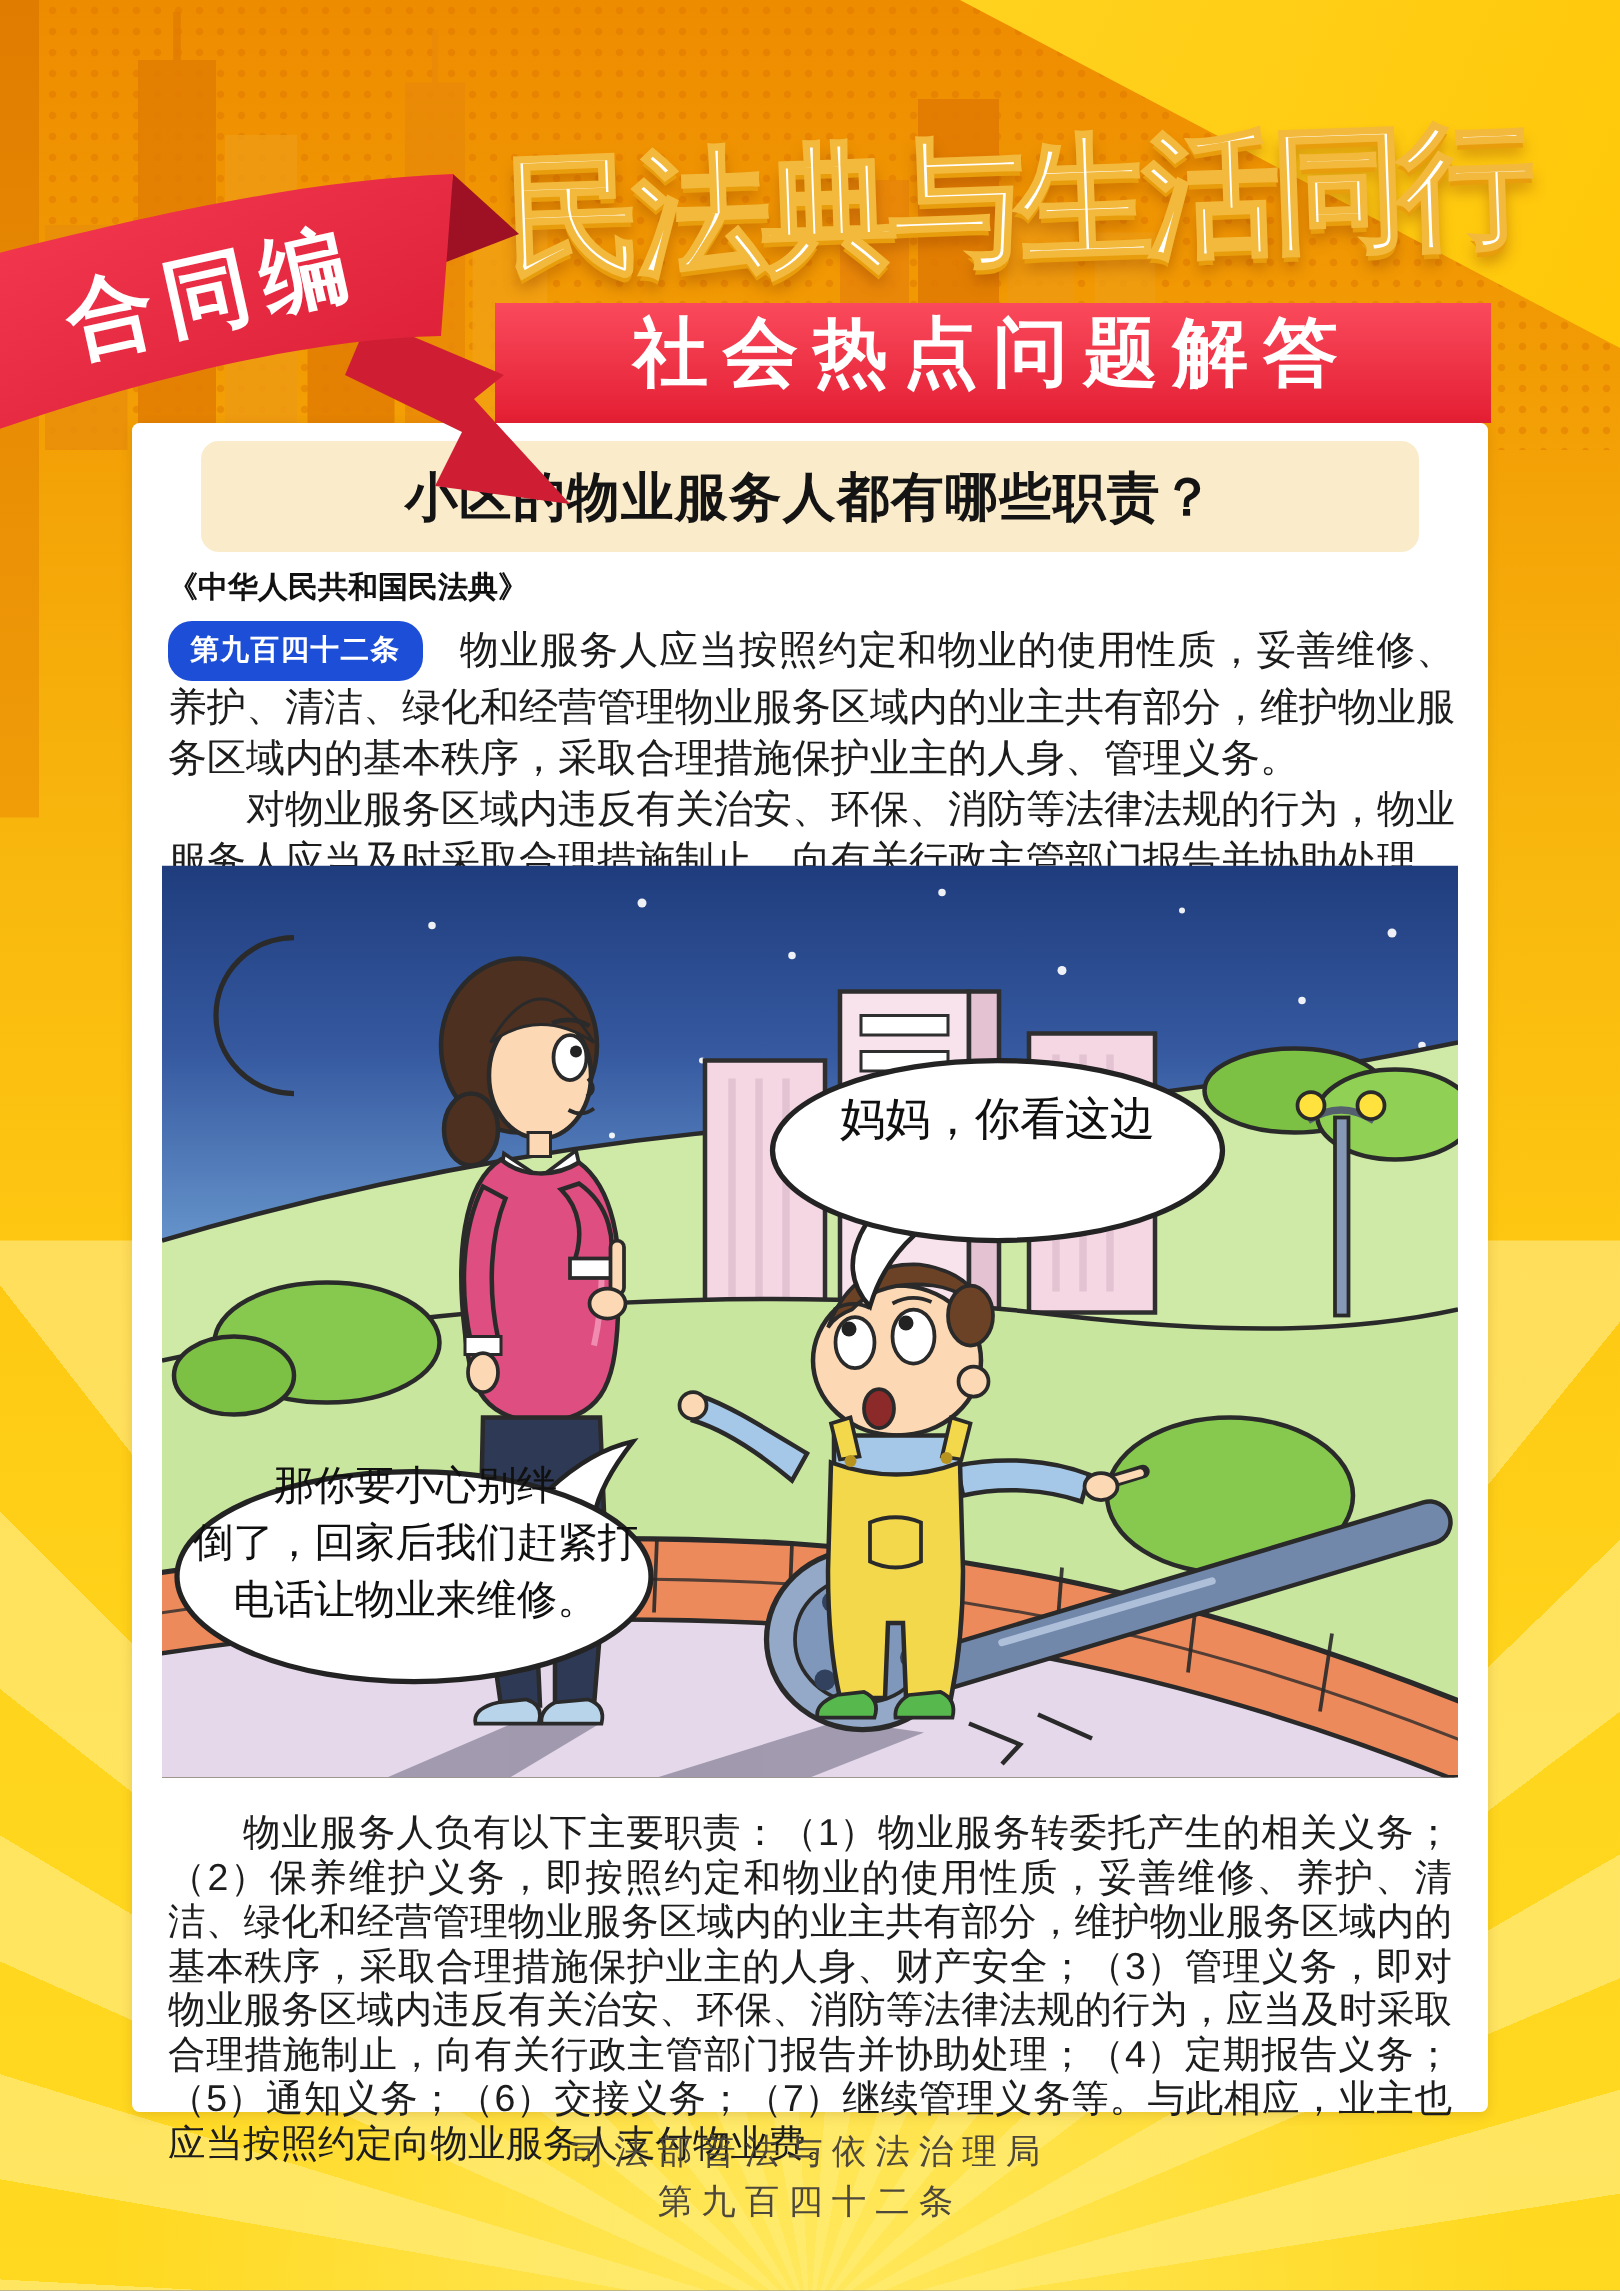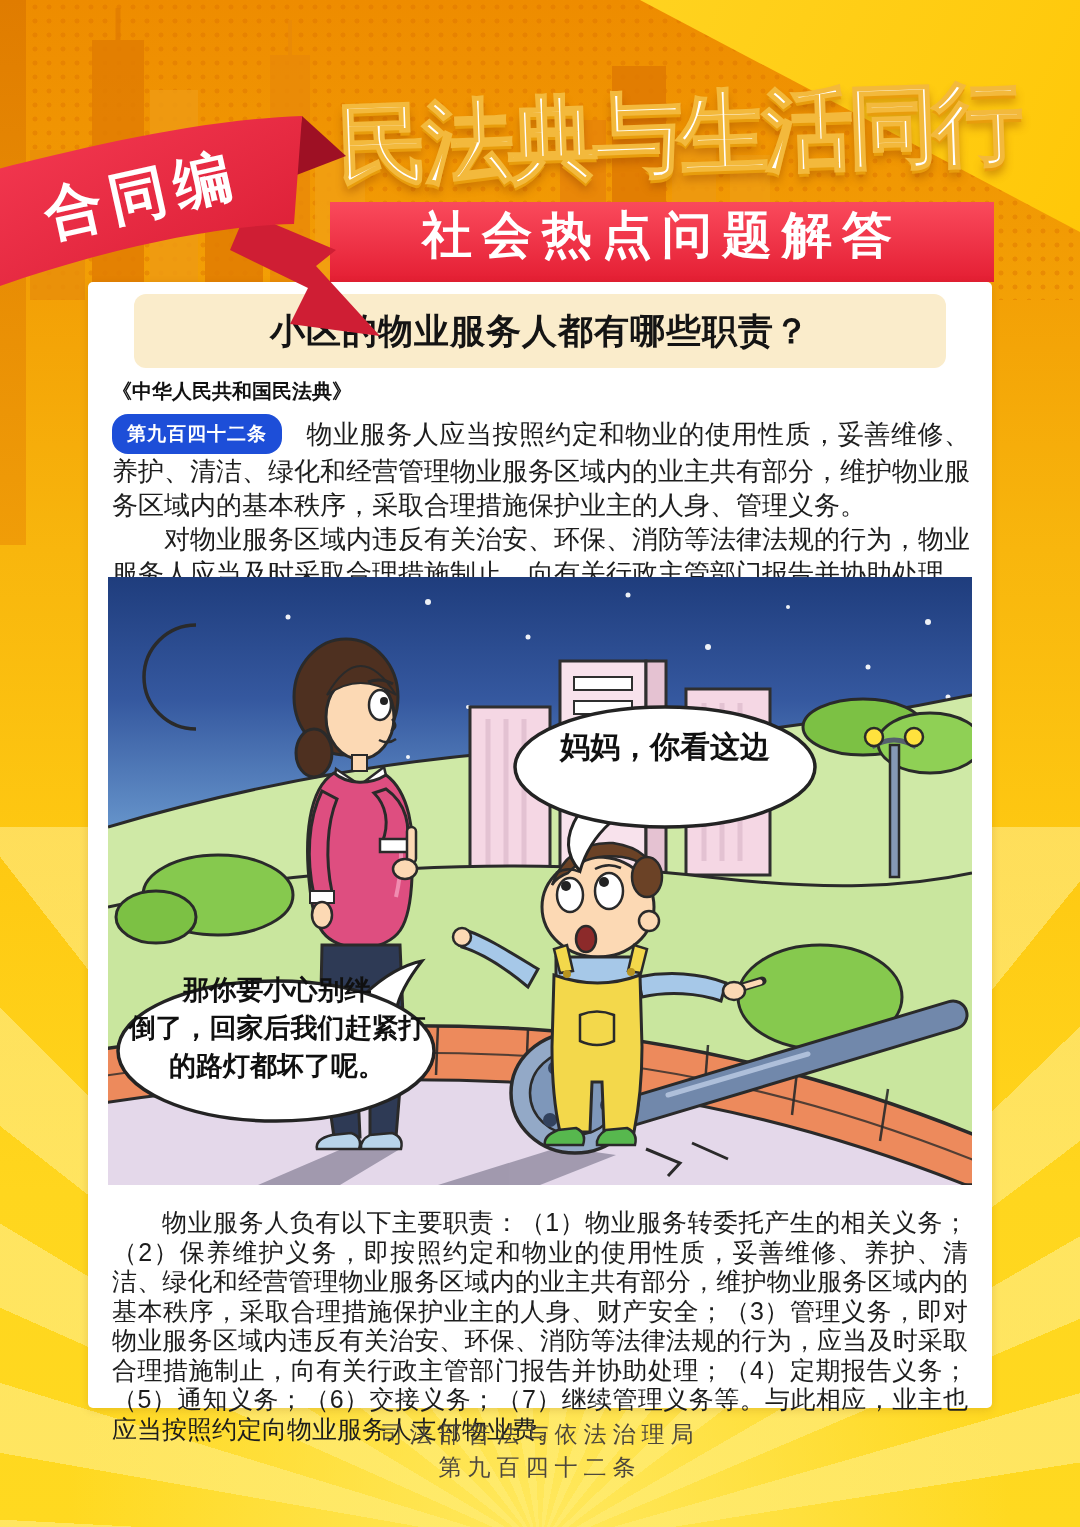--- a/index.html
+++ b/index.html
@@ -33,21 +33,21 @@
     border-radius:12px;display:flex;align-items:center;justify-content:center;}
   .q-title{font-size:35px;font-weight:bold;color:#141414;letter-spacing:1px;}
   .law-source{position:absolute;left:24px;top:96px;font-size:20px;font-weight:bold;color:#111;}
   .article{position:absolute;left:24px;top:132px;width:858px;font-size:26px;line-height:34px;
     color:#1d1d1d;text-align:justify;}
   .article p{margin:0;}
   .article .p2{text-indent:2em;}
   .badge{display:inline-block;background:#1d4ed8;color:#fff;font-size:19px;font-weight:bold;
     padding:3px 15px;border-radius:16px;margin-right:24px;vertical-align:3px;letter-spacing:1px;}
   .illustration{position:absolute;left:20px;top:295px;width:864px;height:608px;}
-  .bubble-text{position:absolute;text-align:center;font-weight:bold;color:#101010;z-index:4;}
+  .bubble-text{position:absolute;text-align:center;font-weight:normal;color:#101010;z-index:4;}
   .bubble-child-text{left:407px;top:150px;width:300px;font-size:30px;line-height:39px;}
   .bubble-mother-text{left:14px;top:394px;width:310px;font-size:27px;line-height:38px;}
   .explain{position:absolute;left:24px;top:926px;width:856px;font-size:25px;line-height:29.5px;
     color:#1d1d1d;text-indent:2em;text-align:justify;}
   
   .rays{position:absolute;left:0;bottom:0;width:1080px;height:700px;z-index:1;
     background:
      radial-gradient(ellipse at 50% 102%,rgba(255,236,110,.8) 0%,rgba(255,236,110,0) 62%),
      repeating-conic-gradient(from 238deg at 50% 103%,rgba(255,240,150,.55) 0deg 7deg,rgba(255,240,150,0) 7deg 14deg);}
   .footer{position:absolute;left:0;top:1418px;width:1080px;text-align:center;z-index:3;}
@@ -283,21 +283,21 @@
           <ellipse cx="168" cy="474" rx="158" ry="70" fill="#ffffff" stroke="#232323" stroke-width="3.5"></ellipse>
         </g>
       </svg>
 
       <div class="bubble-text bubble-child-text">
         <div>妈妈，你看这边</div>
       </div>
       <div class="bubble-text bubble-mother-text">
         <div>那你要小心别绊</div>
         <div>倒了，回家后我们赶紧打</div>
-        <div>的路灯都坏了呢。</div>
+        <div>电话让物业来维修。</div>
       </div>
     </div>
 
     <div class="explain">物业服务人负有以下主要职责：（1）物业服务转委托产生的相关义务；（2）保养维护义务，即按照约定和物业的使用性质，妥善维修、养护、清洁、绿化和经营管理物业服务区域内的业主共有部分，维护物业服务区域内的基本秩序，采取合理措施保护业主的人身、财产安全；（3）管理义务，即对物业服务区域内违反有关治安、环保、消防等法律法规的行为，应当及时采取合理措施制止，向有关行政主管部门报告并协助处理；（4）定期报告义务；（5）通知义务；（6）交接义务；（7）继续管理义务等。与此相应，业主也应当按照约定向物业服务人支付物业费。</div>
   </div>
 
   <div class="rays"></div>
 
   <div class="footer">
     <div>司法部普法与依法治理局</div>

